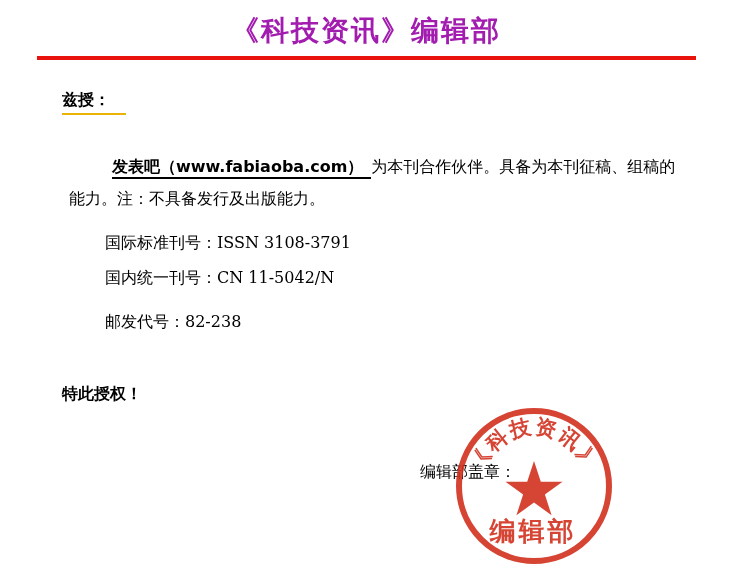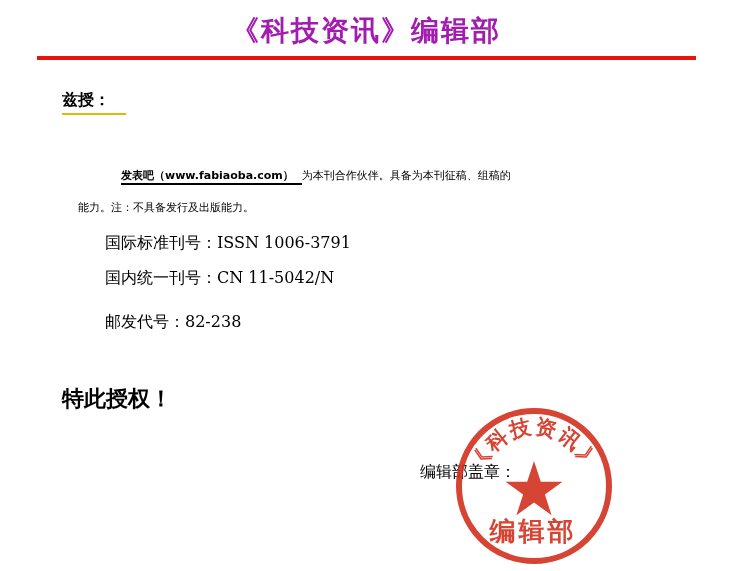--- a/index.html
+++ b/index.html
@@ -23,40 +23,40 @@
     background:#e8130c;
   }
   .salutation{
     position:absolute;top:90px;left:62px;
     font-size:16px;font-weight:bold;
     border-bottom:2px solid #eab308;
     padding:0 16px 2px 0;
   }
   .para{
     position:absolute;top:144px;left:62px;width:620px;
-    margin:16px;font-size:11px;line-height:32px;
+    margin:7px;font-size:16px;line-height:32px;
   }
   .line1{display:block;white-space:nowrap;text-indent:43px;}
   .line2{display:block;}
   .brand{
     font-weight:bold;
     border-bottom:2px solid #000;
     padding-right:8px;padding-bottom:1px;
   }
   .info{
     position:absolute;left:105px;
     font-size:16px;
     font-family:"DejaVu Serif","Liberation Serif",serif;
   }
   .issn{top:233px;}
   .cn{top:268px;}
   .post{top:312px;text-align:center;}
   .authorize{
     position:absolute;top:384px;left:62px;
-    font-size:22px;font-weight:bold;
+    font-size:16px;font-weight:bold;
   }
   .seal-label{
     position:absolute;top:462px;left:420px;
     font-size:16px;
   }
   .date-line{
     position:absolute;top:496px;left:420px;
     font-size:16px;
     font-family:"DejaVu Serif","Liberation Serif",serif;
   }
@@ -86,21 +86,21 @@
 
   <div class="rule"></div>
 
   <div class="salutation">兹授：</div>
 
   <p class="para">
     <span class="line1"><span class="brand">发表吧（www.fabiaoba.com）</span><span>为本刊合作伙伴。具备为本刊征稿、组稿的</span></span>
     <span class="line2">能力。注：不具备发行及出版能力。</span>
   </p>
 
-  <div class="info issn">国际标准刊号：ISSN 1006-3791</div>
+  <div class="info issn">国际标准刊号：ISSN 3108-3791</div>
   <div class="info cn">国内统一刊号：CN 11-5042/N</div>
   <div class="info post">邮发代号：82-238</div>
 
   <div class="authorize">特此授权！</div>
 
   <div class="seal-label">编辑部盖章：</div>
 
   <svg class="stamp" viewBox="0 0 170 170" xmlns="http://www.w3.org/2000/svg">
     <circle cx="85" cy="85" r="75" fill="none" stroke="#d2301e" stroke-width="6"></circle>
     <path id="stamp-arc-path" d="M 33.8 76 A 52 52 0 0 1 136.2 76" fill="none"></path>

